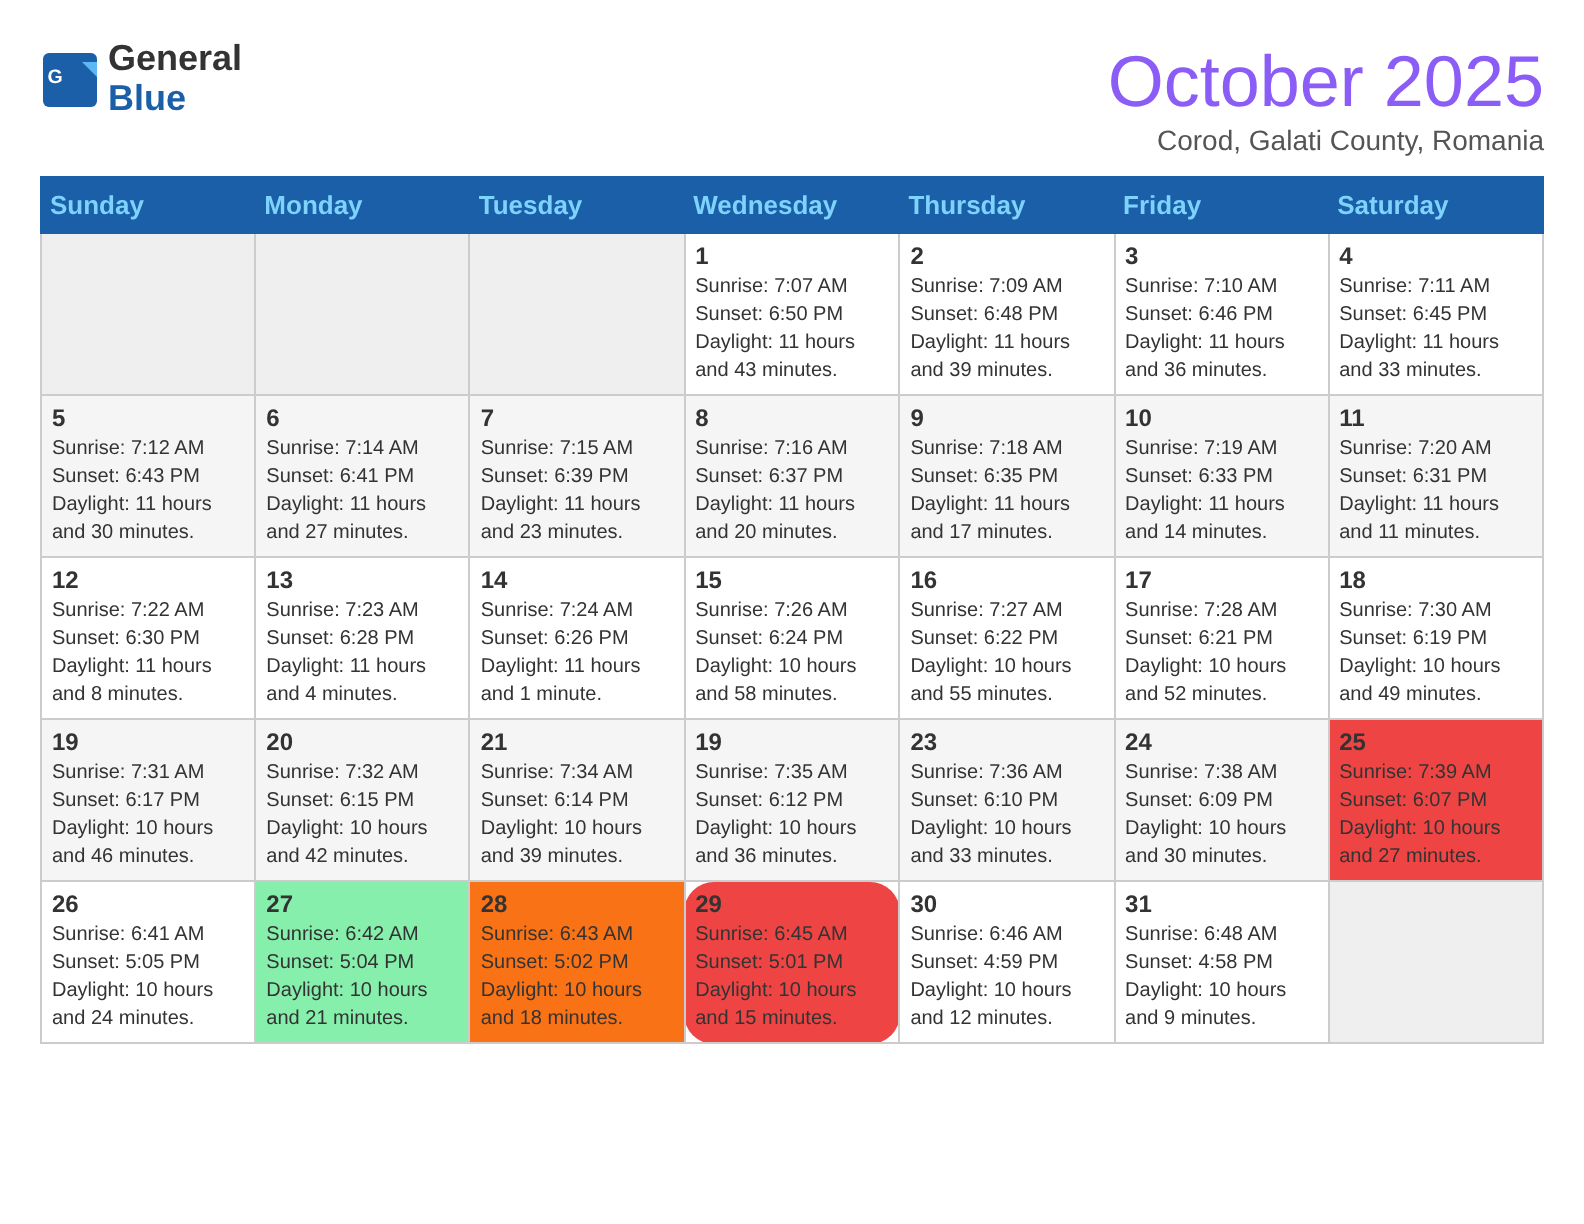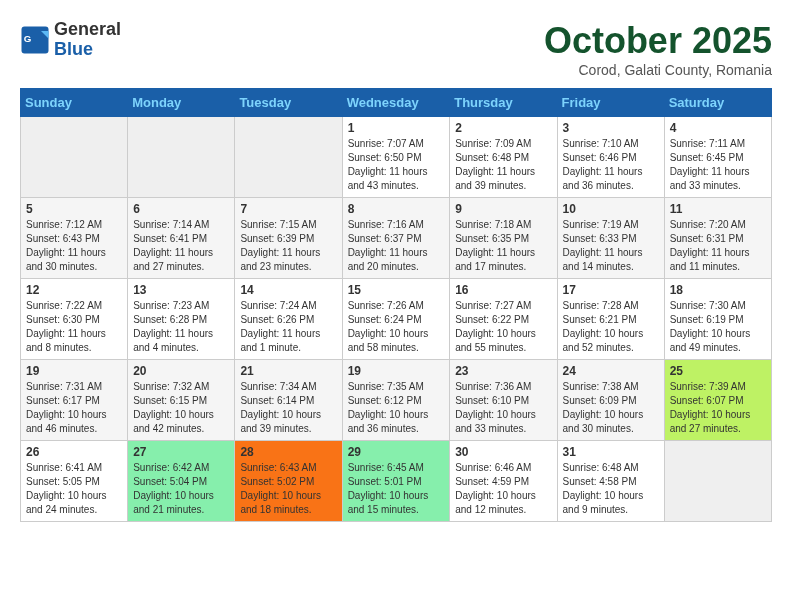--- a/index.html
+++ b/index.html
@@ -39,22 +39,22 @@
     }
     .logo-icon {
       width: 30px;
       height: 30px;
     }
     .title-section {
       text-align: right;
     }
     .calendar-title {
       font-size: 36px;
-      font-weight: bold;
-      color: #14532d;
+      font-weight: normal;
+      color: #8b5cf6;
     }
     .calendar-subtitle {
       font-size: 14px;
       color: #555;
     }
     .calendar {
       width: 100%;
       border-collapse: collapse;
       border: 1px solid #ccc;
     }
@@ -228,39 +228,39 @@
           <div class="day-info">Sunrise: 7:35 AM<br>Sunset: 6:12 PM<br>Daylight: 10 hours<br>and 36 minutes.</div>
         </td>
         <td style="background: rgb(245, 245, 245);">
           <span class="day-number">23</span>
           <div class="day-info">Sunrise: 7:36 AM<br>Sunset: 6:10 PM<br>Daylight: 10 hours<br>and 33 minutes.</div>
         </td>
         <td style="background: rgb(245, 245, 245);">
           <span class="day-number">24</span>
           <div class="day-info">Sunrise: 7:38 AM<br>Sunset: 6:09 PM<br>Daylight: 10 hours<br>and 30 minutes.</div>
         </td>
-        <td style="background: #bef264; margin-top: 42px;">
+        <td style="background: #ef4444; margin-top: 42px;">
           <span class="day-number">25</span>
           <div class="day-info">Sunrise: 7:39 AM<br>Sunset: 6:07 PM<br>Daylight: 10 hours<br>and 27 minutes.</div>
         </td>
       </tr>
       <tr>
         <td style="background: rgb(255, 255, 255);">
           <span class="day-number">26</span>
           <div class="day-info">Sunrise: 6:41 AM<br>Sunset: 5:05 PM<br>Daylight: 10 hours<br>and 24 minutes.</div>
         </td>
         <td style="background: #86efac;">
           <span class="day-number">27</span>
           <div class="day-info">Sunrise: 6:42 AM<br>Sunset: 5:04 PM<br>Daylight: 10 hours<br>and 21 minutes.</div>
         </td>
         <td style="background: #f97316; margin-left: 17px;">
           <span class="day-number">28</span>
           <div class="day-info">Sunrise: 6:43 AM<br>Sunset: 5:02 PM<br>Daylight: 10 hours<br>and 18 minutes.</div>
         </td>
-        <td style="background: #86efac;">
+        <td style="background: #ef4444; border-radius: 15px;">
           <span class="day-number">29</span>
           <div class="day-info">Sunrise: 6:45 AM<br>Sunset: 5:01 PM<br>Daylight: 10 hours<br>and 15 minutes.</div>
         </td>
         <td style="background: rgb(255, 255, 255);">
           <span class="day-number">30</span>
           <div class="day-info">Sunrise: 6:46 AM<br>Sunset: 4:59 PM<br>Daylight: 10 hours<br>and 12 minutes.</div>
         </td>
         <td style="background: rgb(255, 255, 255);">
           <span class="day-number">31</span>
           <div class="day-info">Sunrise: 6:48 AM<br>Sunset: 4:58 PM<br>Daylight: 10 hours<br>and 9 minutes.</div>

